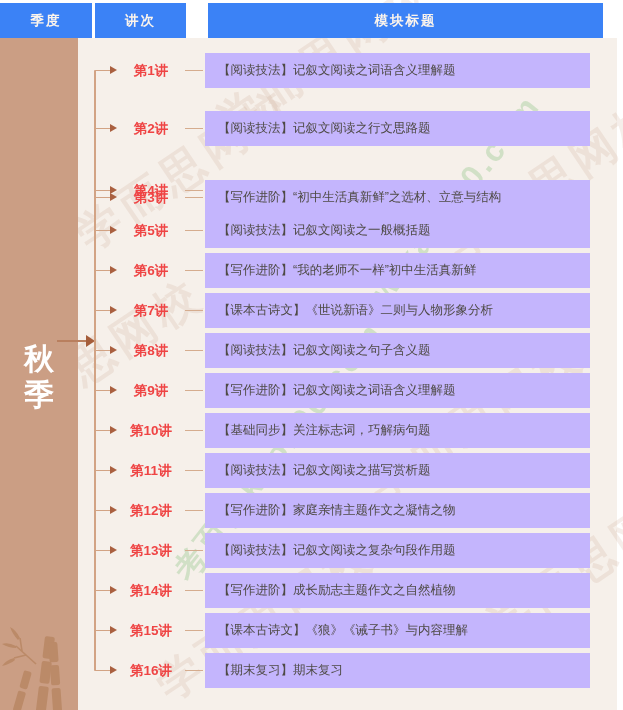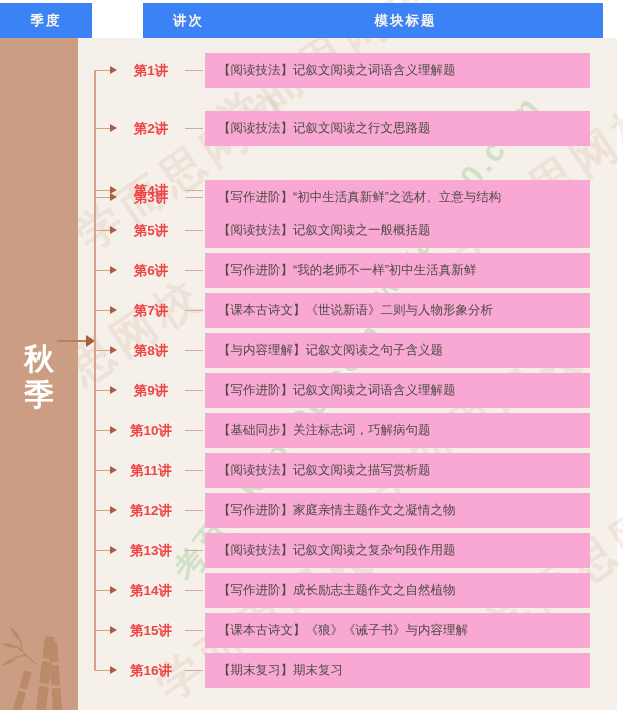--- a/index.html
+++ b/index.html
@@ -10,21 +10,21 @@
   }
   
   #content-bg{position:absolute;left:78px;top:38px;width:539px;height:672px;background:#f6f0ea;}
   
   .hcell{
     position:absolute;top:3px;height:35px;background:#3b82f6;
     color:#fbf4ec;font-size:13.5px;font-weight:700;letter-spacing:2px;
     display:flex;align-items:center;justify-content:center;
   }
   #hcell-season{left:0;width:92px;}
-  #hcell-lecture{left:95px;width:91px;margin-left:48px;}
+  #hcell-lecture{left:95px;width:91px;}
   #hcell-module{left:208px;width:395px;}
   
   #season-col{position:absolute;left:0;top:38px;width:78px;height:672px;background:#cb9e84;}
   #season-label{
     position:absolute;left:0;top:303px;width:78px;text-align:center;
     color:#ffffff;font-size:30px;font-weight:700;line-height:36px;
   }
   #season-arrow-line{position:absolute;left:57px;top:340px;width:30px;height:2px;background:#b97f5e;}
   #season-arrow-head{
     position:absolute;left:86px;top:335px;width:0;height:0;
@@ -41,21 +41,21 @@
     border-top:4.5px solid transparent;border-bottom:4.5px solid transparent;
     border-left:7px solid #aa6040;
   }
   .row .lecture-label{
     position:absolute;left:24px;top:0;width:64px;height:35px;line-height:35px;
     text-align:center;font-size:13.5px;font-weight:700;color:#ef4444;white-space:nowrap;
   }
   .row .dash{position:absolute;left:90px;top:16.5px;width:18px;height:1.5px;background:#d5ac8e;}
   .row .module-box{
     position:absolute;left:110px;top:0;width:372px;height:35px;line-height:35px;
-    background:#f9a8d4;color:#4e4a45;font-size:12.5px;
+    background:#c4b5fd;color:#4e4a45;font-size:12.5px;
     padding-left:13px;white-space:nowrap;overflow:hidden;
   }
   
   .wm{position:absolute;white-space:nowrap;pointer-events:none;font-weight:700;}
   .wm-tan{color:rgba(185,136,105,0.14);font-size:44px;letter-spacing:6px;}
   .wm-green{color:rgba(154,200,146,0.40);font-size:32px;letter-spacing:3px;}
   
   #bamboo{position:absolute;left:0;bottom:0;width:78px;height:88px;}
 </style>
 </head>
@@ -174,21 +174,21 @@
       <div class="arrowhead"></div>
       <div class="lecture-label">第7讲</div>
       <div class="dash"></div>
       <div class="module-box">【课本古诗文】《世说新语》二则与人物形象分析</div>
     </div>
       <div class="row" style="top: 333px;">
       <div class="hline"></div>
       <div class="arrowhead"></div>
       <div class="lecture-label">第8讲</div>
       <div class="dash"></div>
-      <div class="module-box">【与内容理解】记叙文阅读之句子含义题</div>
+      <div class="module-box">【阅读技法】记叙文阅读之句子含义题</div>
     </div>
       <div class="row" style="top: 373px;">
       <div class="hline"></div>
       <div class="arrowhead"></div>
       <div class="lecture-label">第9讲</div>
       <div class="dash"></div>
       <div class="module-box">【写作进阶】记叙文阅读之词语含义理解题</div>
     </div>
       <div class="row" style="top: 413px;">
       <div class="hline"></div>

